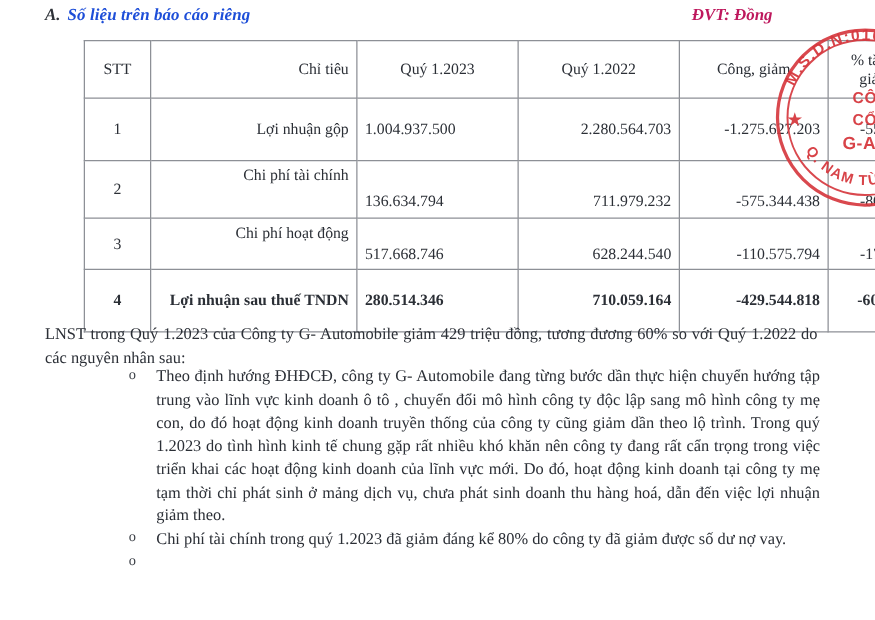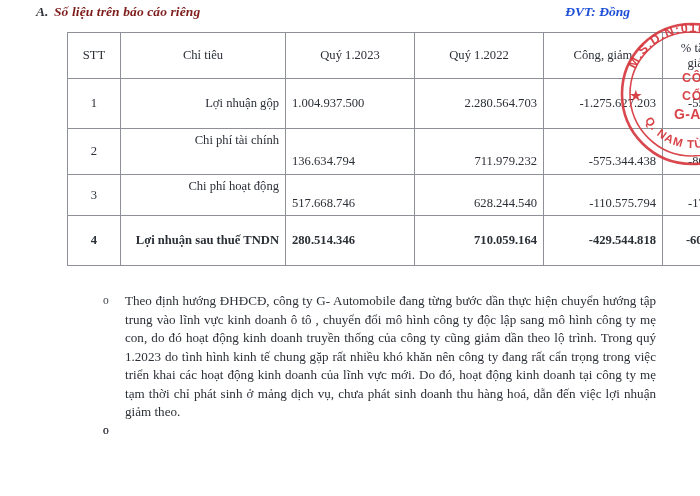--- a/index.html
+++ b/index.html
@@ -31,40 +31,40 @@
     height: 22px;
   }
   .sec-title {
     position: absolute;
     left: 18px;
     top: 0;
     font-style: italic;
     font-weight: bold;
     font-size: 13.5px;
     letter-spacing: 0.1px;
-    color: #7f1d1d;
+    color: #1d4ed8;
     white-space: nowrap;
   }
   .sec-letter {
     position: absolute;
     left: 0;
     top: 0;
     font-style: italic;
     font-weight: bold;
     font-size: 13.5px;
     color: #2f3339;
   }
   .unit-label {
     position: absolute;
-    right: 48px;
+    right: 60px;
     top: 0;
     font-style: italic;
     font-weight: bold;
     font-size: 13.5px;
-    color: #1d4ed8;
+    color: #be185d;
     white-space: nowrap;
   }
 
   
   .tbl-wrap {
     position: absolute;
     left: 22px;
     top: 32px;
     width: 592px;
     padding-left: 45px;
@@ -87,21 +87,21 @@
   .c-q1    { width: 116px; }
   .c-q2    { width: 116px; text-align: right; }
   .c-delta { width: 106px; text-align: right; }
   .c-pct   { width: 62px;  text-align: right; }
 
   table.fin thead th {
     text-align: center;
     height: 39px;
     font-weight: normal;
   }
-  table.fin thead th.c-name { text-align: center; }
+  table.fin thead th.c-name { text-align: right; }
   table.fin thead th.c-q1,
   table.fin thead th.c-q2,
   table.fin thead th.c-delta { text-align: center; }
 
   tr.r-tall td { height: 43px; }
   tr.r-mid  td { height: 37px; }
   tr.r-low  td { height: 33px; }
   tr.r-bold td {
     height: 43px;
     font-weight: bold;
@@ -237,28 +237,30 @@
           <td class="c-name">Lợi nhuận sau thuế TNDN</td>
           <td class="c-q1 num">280.514.346</td>
           <td class="c-q2 num">710.059.164</td>
           <td class="c-delta num">-429.544.818</td>
           <td class="c-pct num">-60,49%</td>
         </tr>
       </tbody>
     </table>
   </div>
 
+  <p class="intro">LNST trong Quý 1.2023 của Công ty G- Automobile giảm 429 triệu đồng, tương đương 60% so với Quý 1.2022 do các nguyên nhân sau:</p>
 
   <div class="bullets">
     <div class="bullet">
       <span class="marker">o</span>
       <span class="btext">Theo định hướng ĐHĐCĐ, công ty G- Automobile đang từng bước dần thực hiện chuyển hướng tập trung vào lĩnh vực kinh doanh ô tô , chuyển đổi mô hình công ty độc lập sang mô hình công ty mẹ con, do đó hoạt động kinh doanh truyền thống của công ty cũng giảm dần theo lộ trình. Trong quý 1.2023 do tình hình kinh tế chung gặp rất nhiều khó khăn nên công ty đang rất cẩn trọng trong việc triển khai các hoạt động kinh doanh của lĩnh vực mới. Do đó, hoạt động kinh doanh tại công ty mẹ tạm thời chỉ  phát sinh ở mảng dịch vụ, chưa phát sinh doanh thu hàng hoá, dẫn đến việc lợi nhuận giảm theo.</span>
     </div>
     <div class="bullet">
       <span class="marker">o</span>
+      <span class="btext">Chi phí tài chính trong quý 1.2023 đã giảm đáng kể 80% do công ty đã giảm được số dư nợ vay.</span>
     </div>
     <div class="bullet">
       <span class="marker">o</span>
     </div>
   </div>
 
   <div class="stamp">
     <svg width="160" height="160" viewBox="0 0 160 160" xmlns="http://www.w3.org/2000/svg">
       <defs>
         <path id="arcTop" d="M 18,80 A 62,62 0 0 1 142,80" fill="none"></path>

